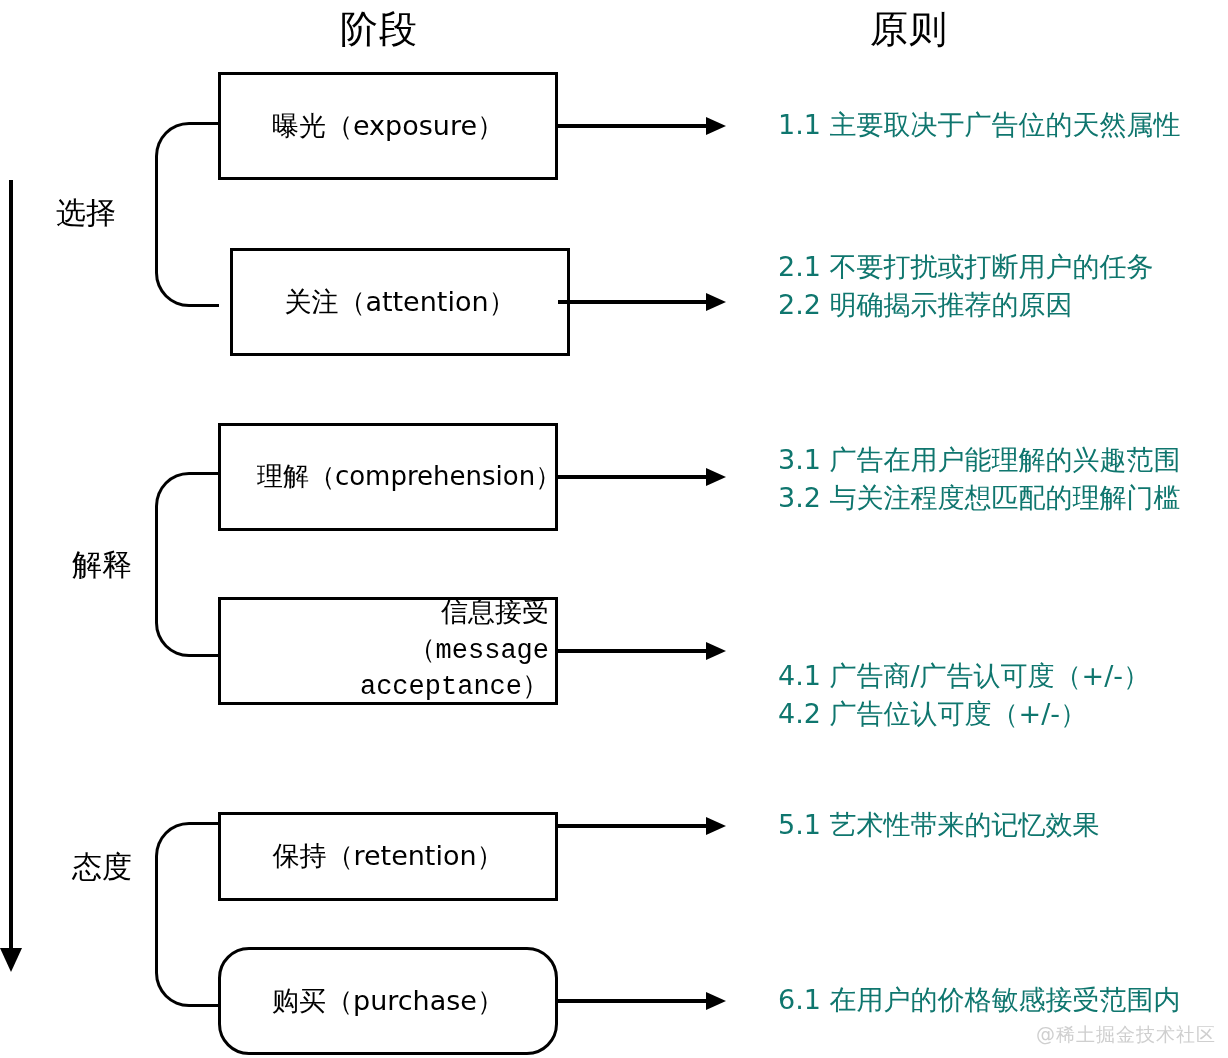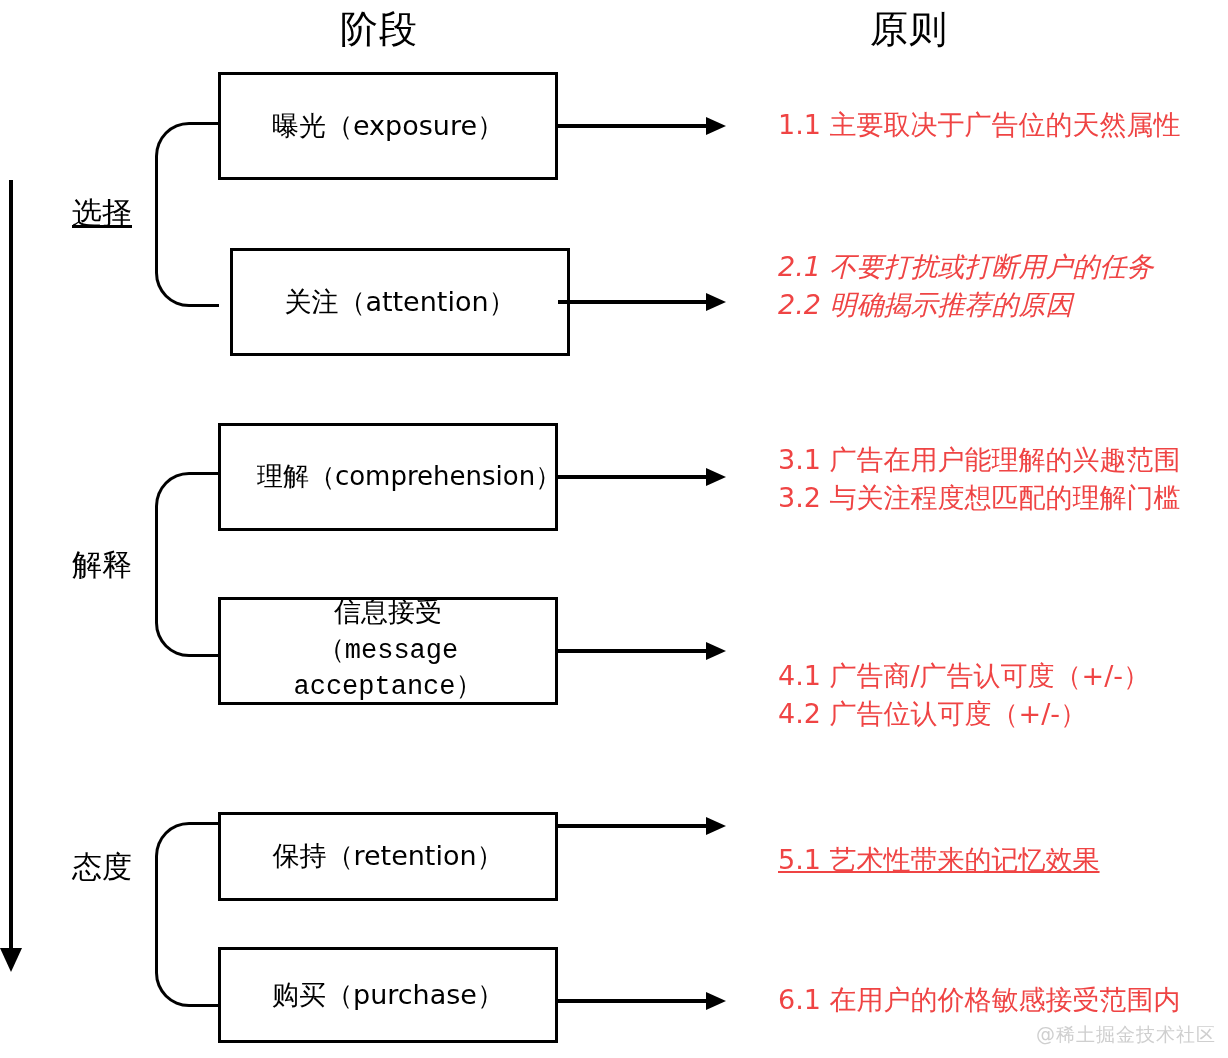--- a/index.html
+++ b/index.html
@@ -35,38 +35,38 @@
   .stage-box {
     position: absolute;
     left: 218px;
     width: 340px;
     border: 3px solid #000000;
     box-sizing: border-box;
     background: #ffffff;
     display: flex;
     align-items: center;
     justify-content: center;
-    text-align: center;
+    text-align: right;
     font-size: 27px;
     line-height: 1.35;
     color: #000;
   }
   .stage-box .label-inner {
     display: block;
     padding: 0 6px;
     white-space: nowrap;
   }
   .stage-box.two-line .label-inner { white-space: normal; font-family: Liberation Mono, monospace; }
 
   #box-exposure      { top: 72px;  height: 108px; }
   #box-attention     { top: 248px; height: 108px; margin-left: 12px; }
   #box-comprehension { top: 423px; height: 108px; font-size: 26px; padding-left: 42px; }
   #box-message       { top: 597px; height: 108px; }
   #box-retention     { top: 812px; height: 89px; }
-  #box-purchase      { top: 947px; height: 96px; }
+  #box-purchase      { top: 947px; height: 108px; border-radius: 31px; }
 
   
   .arrow-right {
     position: absolute;
     left: 558px;
     width: 168px;
     height: 20px;
     pointer-events: none;
   }
   .arrow-right .shaft {
@@ -94,28 +94,28 @@
   #arrow-5 { top: 816px; }
   #arrow-6 { top: 991px; }
 
   
   .principle-group {
     position: absolute;
     left: 778px;
     width: 448px;
     font-size: 27px;
     line-height: 1.42;
-    color: #ef4444;
+    color: #0f766e;
   }
   .principle-group .p-line { white-space: nowrap; }
   #principles-1 { top: 106px; }
-  #principles-2 { top: 248px; font-style: italic; }
+  #principles-2 { top: 248px; }
   #principles-3 { top: 441px; }
   #principles-4 { top: 616px; margin-top: 41px; }
-  #principles-5 { top: 841px; text-decoration: underline; }
+  #principles-5 { top: 806px; }
   #principles-6 { top: 981px; }
 
   
   .bracket {
     position: absolute;
     left: 155px;
     width: 64px;
     border-left: 3px solid #000;
     border-top: 3px solid #000;
     border-bottom: 3px solid #000;
@@ -130,21 +130,21 @@
   #bracket-3 { top: 822px; height: 185px; }
 
   
   .phase-label {
     position: absolute;
     font-size: 30px;
     line-height: 1;
     color: #000;
     white-space: nowrap;
   }
-  #phase-1 { left: 72px; top: 198px; text-decoration: underline; }
+  #phase-1 { left: 56px; top: 198px; }
   #phase-2 { left: 72px; top: 550px; }
   #phase-3 { left: 72px; top: 852px; }
 
   
   #flow-arrow {
     position: absolute;
     left: 0px;
     top: 180px;
     width: 24px;
     height: 800px;

